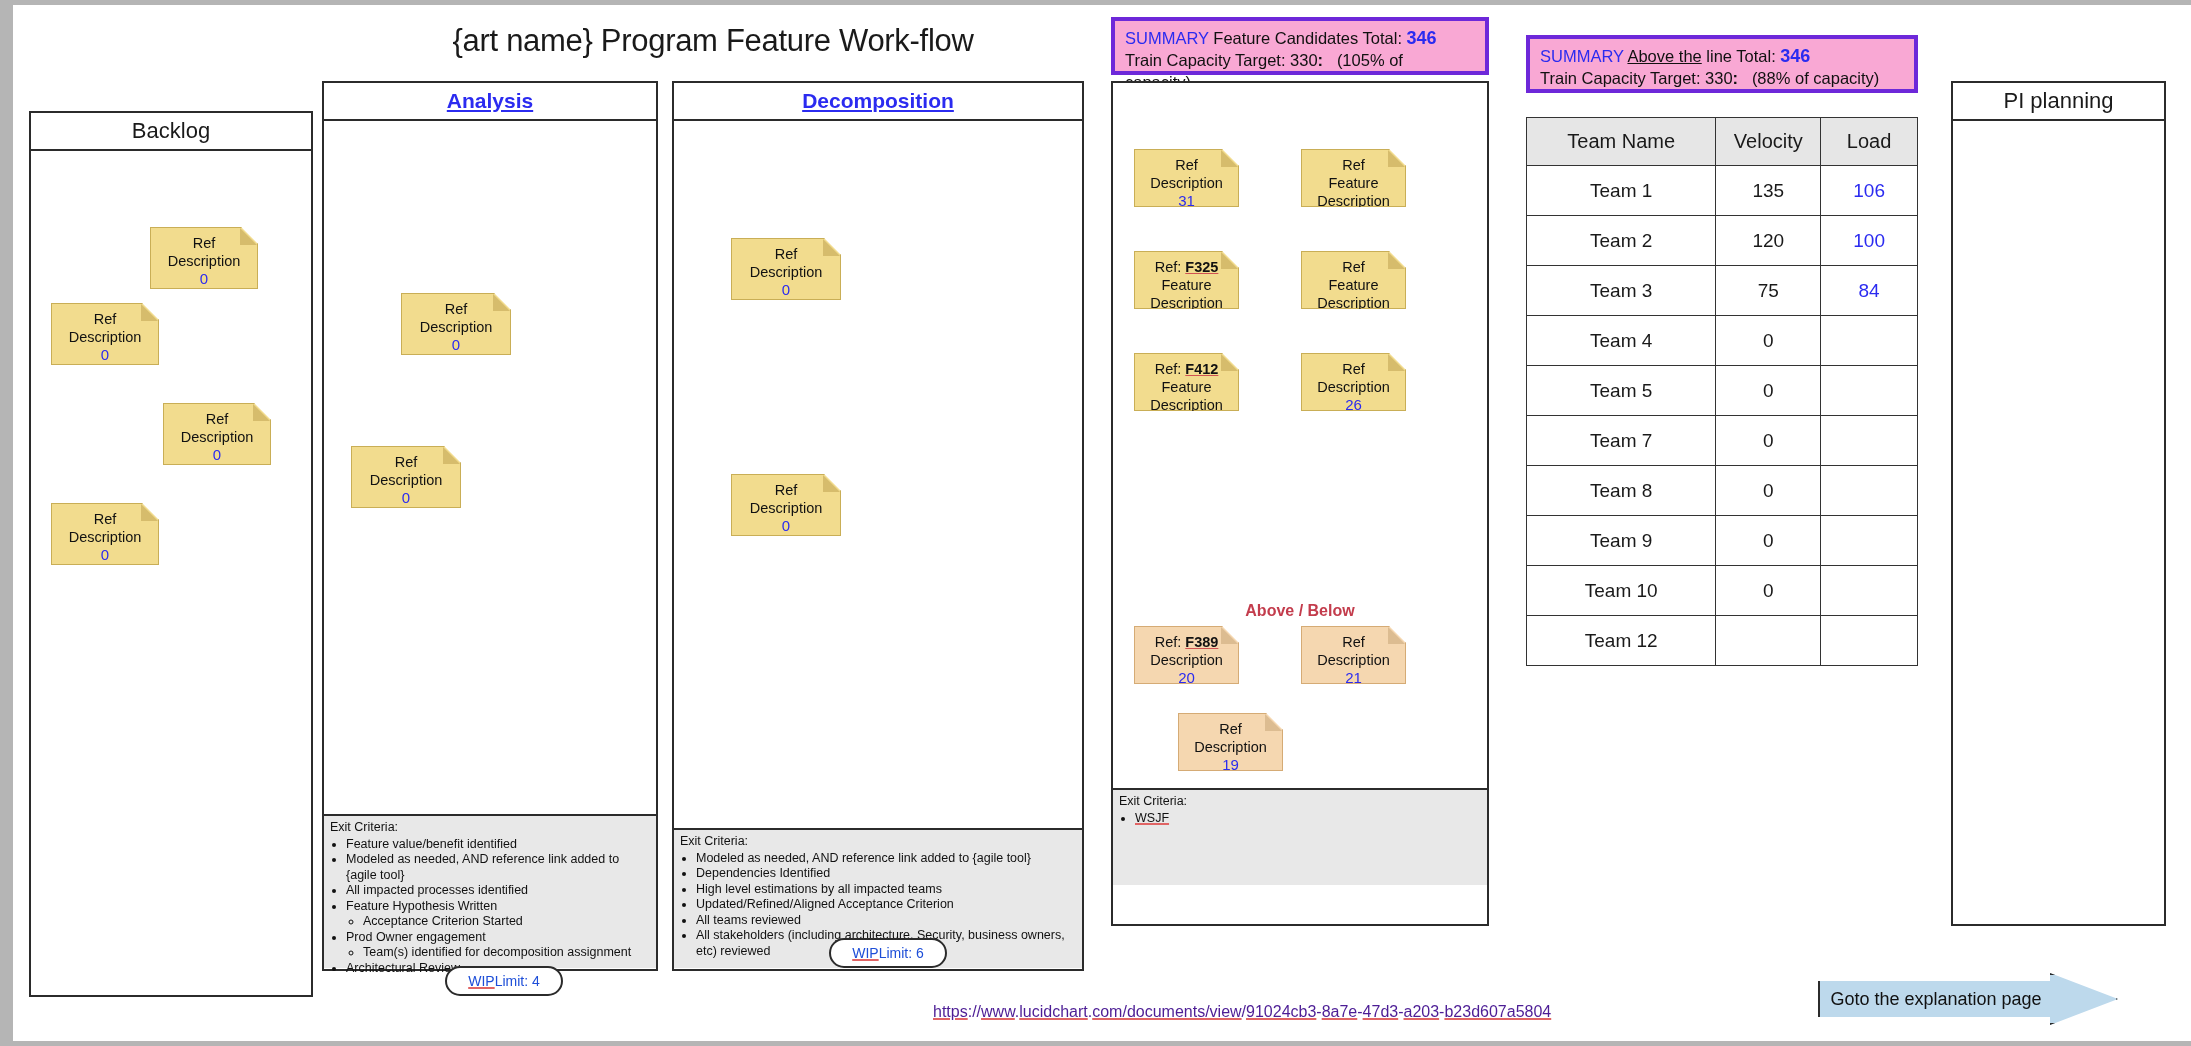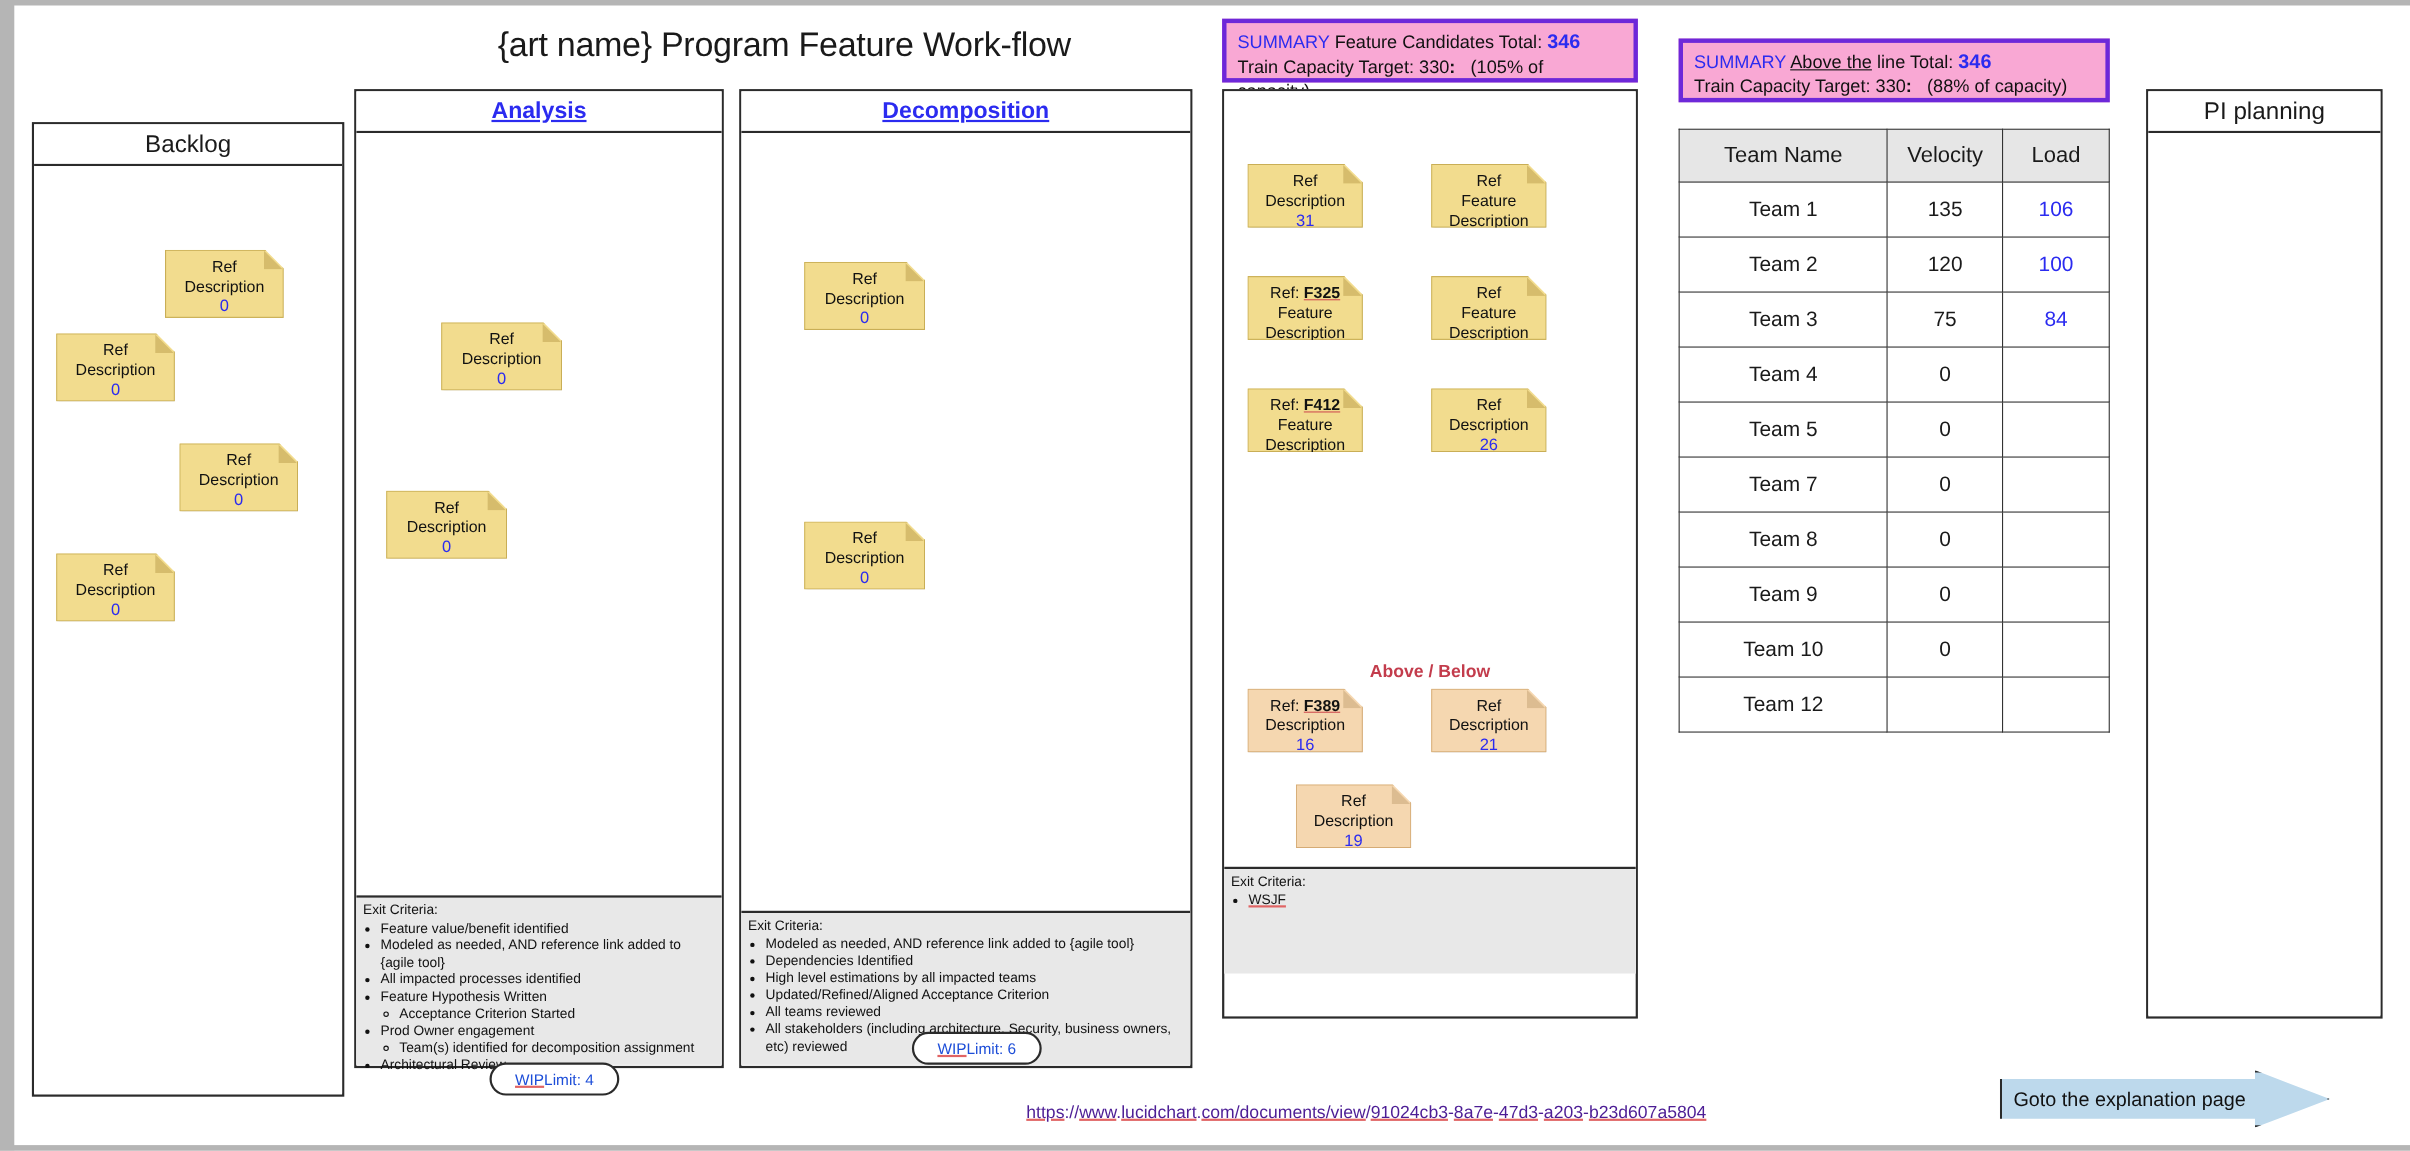--- a/index.html
+++ b/index.html
@@ -316,21 +316,21 @@
       <div id="ab-divider">
         <span class="ln"></span>
         <span>Above / Below</span>
         <span class="ln"></span>
       </div>
 
       <div class="note below" style="left:21px; top:543px; width:105px; height:58px;">
         <span class="fold"></span>
         <div><span>Ref: </span><span class="reftag">F389</span></div>
         <div>Description</div>
-        <span class="num">16</span>
+        <span class="num">20</span>
       </div>
       <div class="note below" style="left:188px; top:543px; width:105px; height:58px;">
         <span class="fold"></span>
         <div><span>Ref</span><span class="reftag"></span></div>
         <div>Description</div>
         <span class="num">21</span>
       </div>
       <div class="note below" style="left:65px; top:630px; width:105px; height:58px;">
         <span class="fold"></span>
         <div><span>Ref</span><span class="reftag"></span></div>

